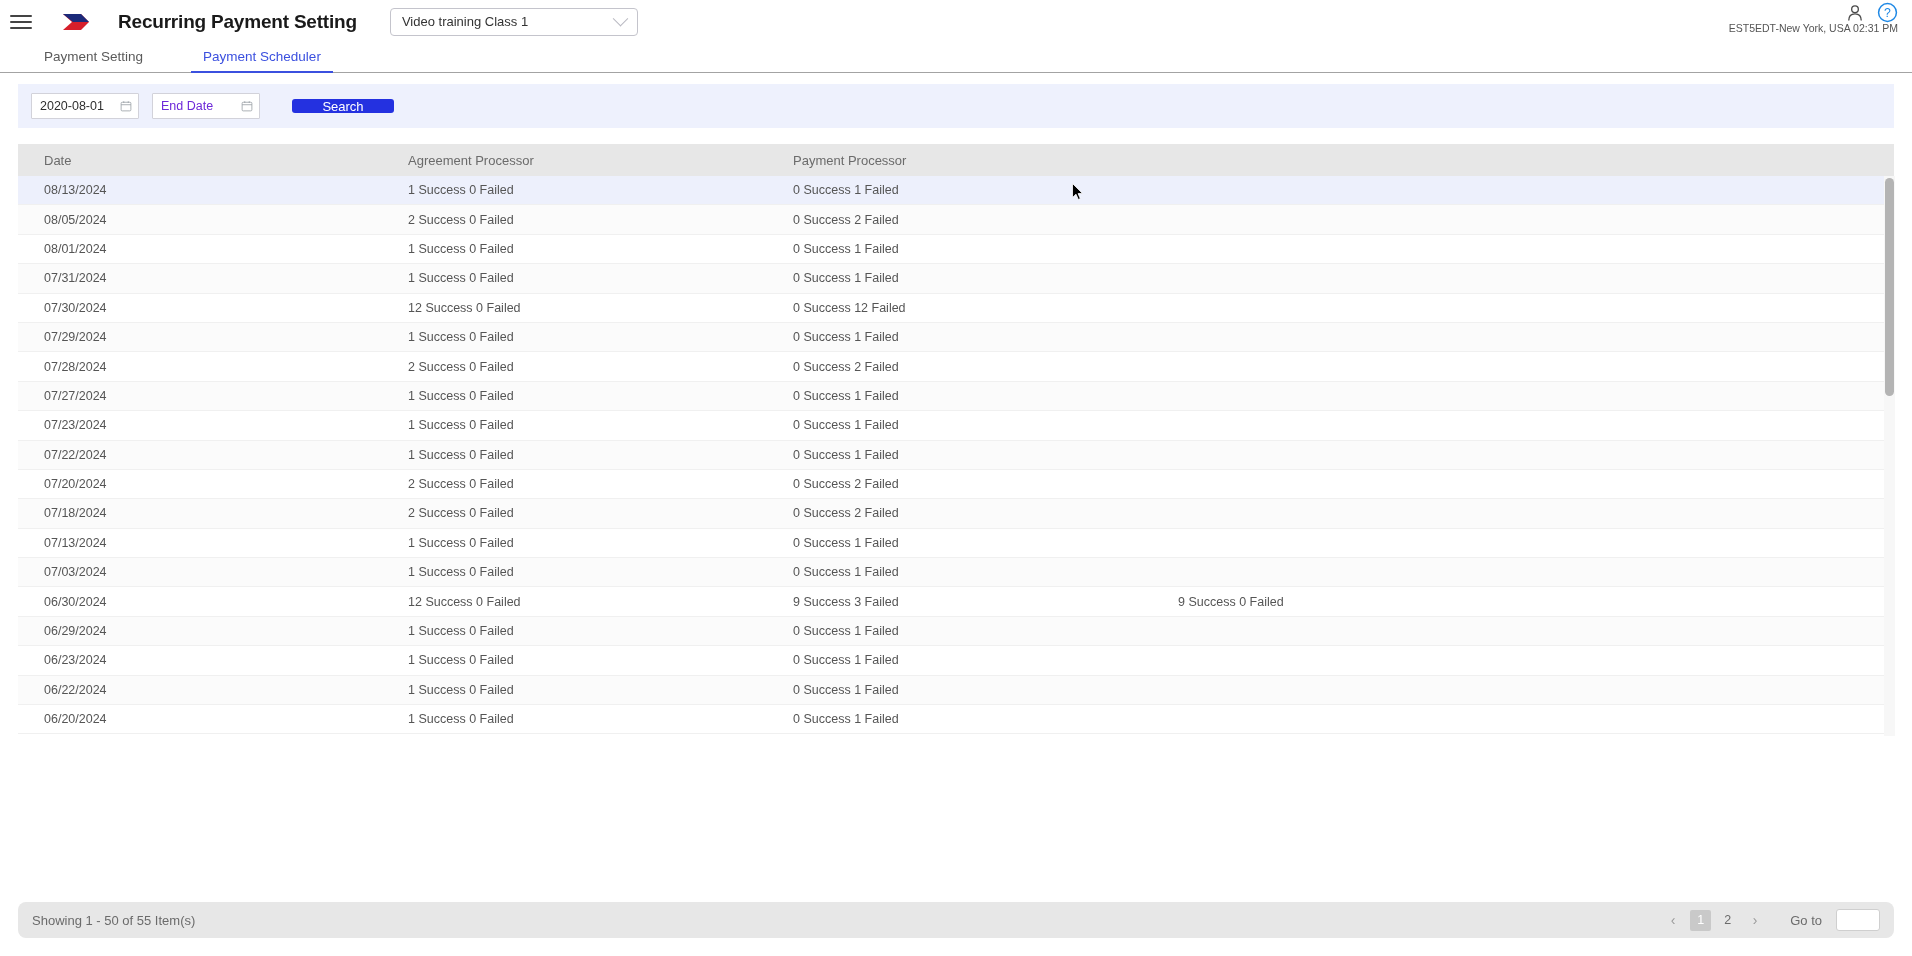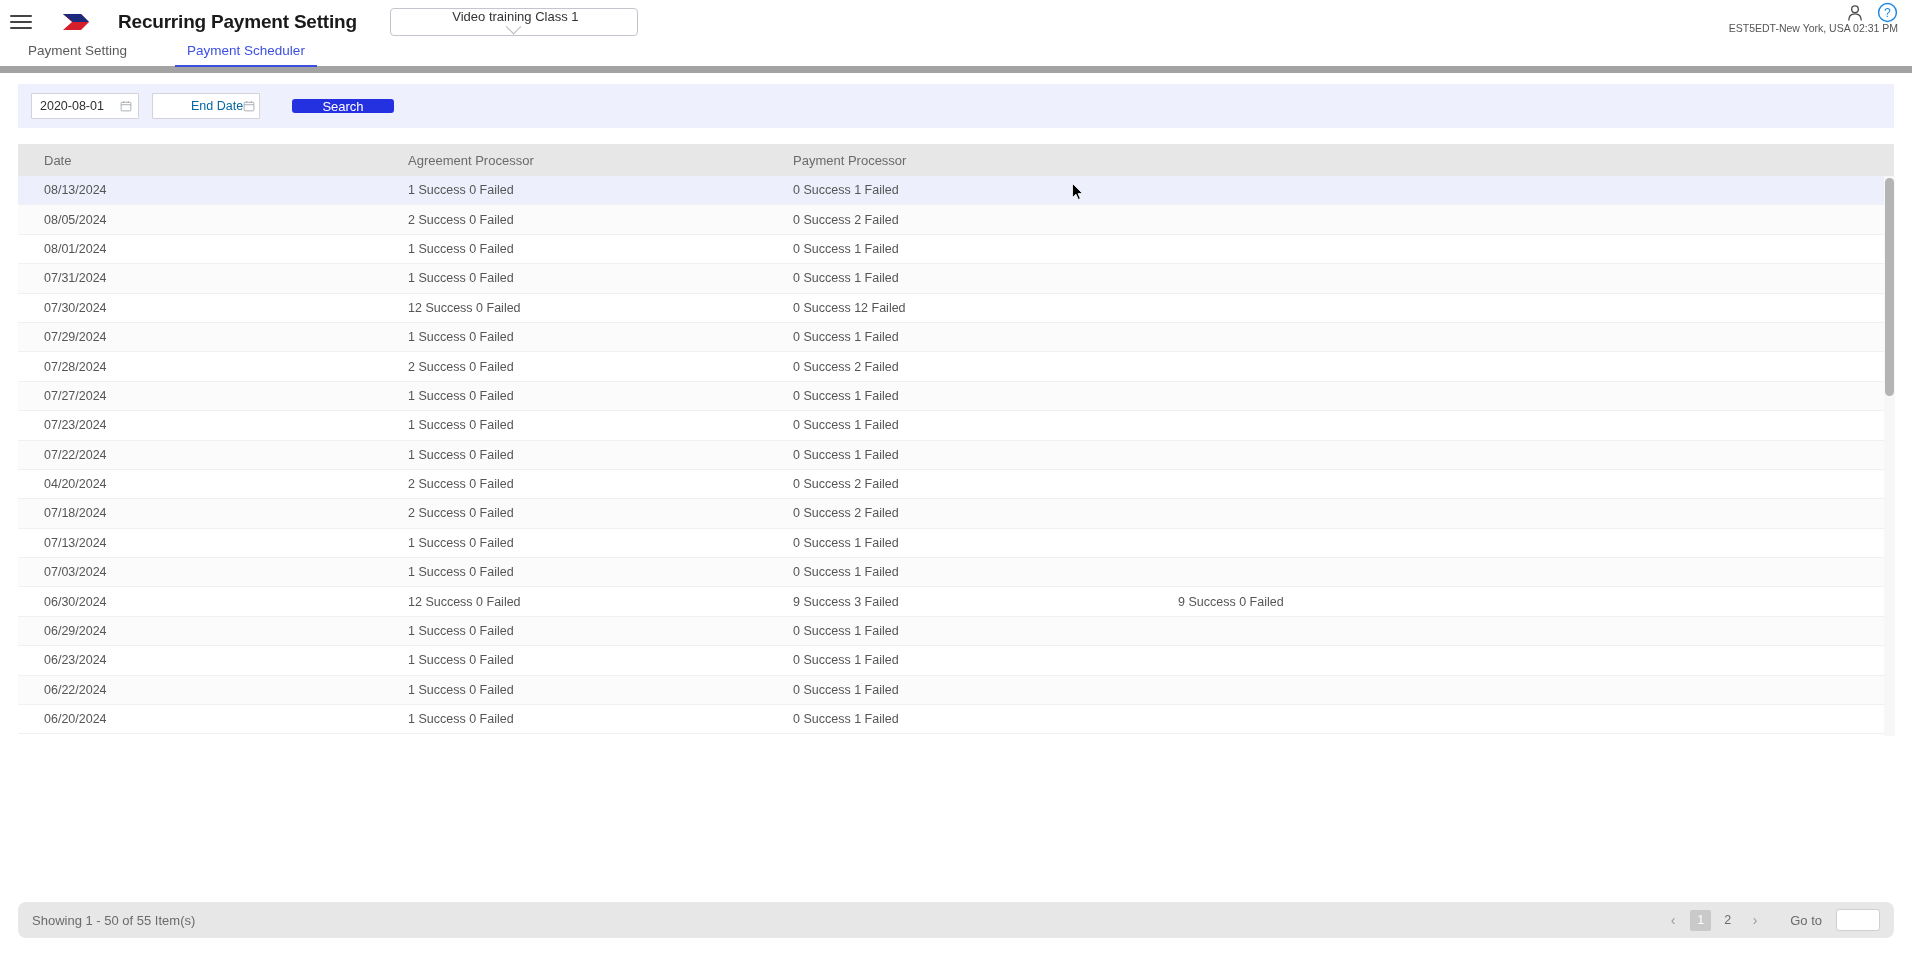--- a/index.html
+++ b/index.html
@@ -59,21 +59,20 @@
     border: 1px solid #c4c4cc;
     border-radius: 4px;
     background: #fff;
     display: flex;
     align-items: center;
     padding: 0 8px 0 11px;
     font-size: 13px;
     color: #333;
     cursor: pointer;
     position: relative;
-    flex-direction: column;
   }
   .class-select .sel-value { flex: 1; white-space: nowrap; overflow: hidden; }
   .chev {
     width: 11px; height: 11px;
     border-right: 1.6px solid #b9b9c2;
     border-bottom: 1.6px solid #b9b9c2;
     transform: rotate(45deg) translate(-2px,-2px);
     margin-right: 3px;
   }
   .top-right {
@@ -100,23 +99,23 @@
     font-size: 10.5px;
     color: #555;
     white-space: nowrap;
   }
 
   
   .tabs {
     height: 30px;
     display: flex;
     align-items: flex-end;
-    padding-left: 28px;
+    padding-left: 44px;
     background: #ffffff;
-    border-bottom: 7px solid #a3a3a3;
+    border-bottom: 1px solid #a3a3a3;
   }
   .tab {
     font-size: 13.5px;
     color: #5a5a5a;
     padding: 0 0 8px 0;
     margin-right: 60px;
     cursor: pointer;
     position: relative;
     white-space: nowrap;
   }
@@ -146,21 +145,21 @@
     border: 1px solid #d2d2da;
     border-radius: 1px;
     display: flex;
     align-items: center;
     padding: 0 6px 0 8px;
     font-size: 12.5px;
     color: #2f2f2f;
     cursor: text;
   }
   .date-input .dv { flex: 1; white-space: nowrap; }
-  .date-input .dv.placeholder { color: #0369a1; margin-left: 30px; }
+  .date-input .dv.placeholder { color: #6d28d9; }
   .cal-icon { width: 12px; height: 12px; flex: 0 0 auto; }
   .search-btn {
     margin-left: 19px;
     width: 102px;
     height: 14px;
     background: #2431e0;
     color: #fff;
     border: none;
     border-radius: 3px;
     font-size: 13px;
@@ -406,21 +405,21 @@
         <div class="col-pay">0 Success 1 Failed</div>
         <div class="col-inv"></div>
       </div>
       <div class="trow alt">
         <div class="col-date">07/22/2024</div>
         <div class="col-agree">1 Success 0 Failed</div>
         <div class="col-pay">0 Success 1 Failed</div>
         <div class="col-inv"></div>
       </div>
       <div class="trow">
-        <div class="col-date">04/20/2024</div>
+        <div class="col-date">07/20/2024</div>
         <div class="col-agree">2 Success 0 Failed</div>
         <div class="col-pay">0 Success 2 Failed</div>
         <div class="col-inv"></div>
       </div>
       <div class="trow alt">
         <div class="col-date">07/18/2024</div>
         <div class="col-agree">2 Success 0 Failed</div>
         <div class="col-pay">0 Success 2 Failed</div>
         <div class="col-inv"></div>
       </div>

